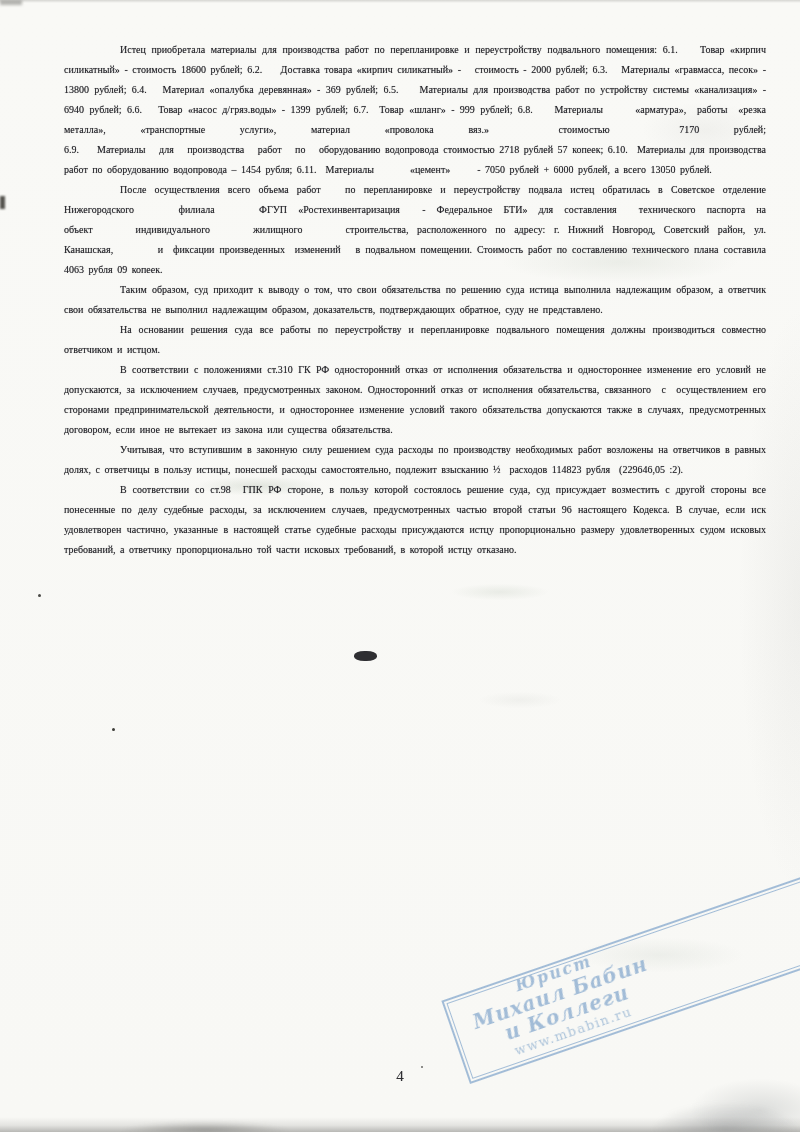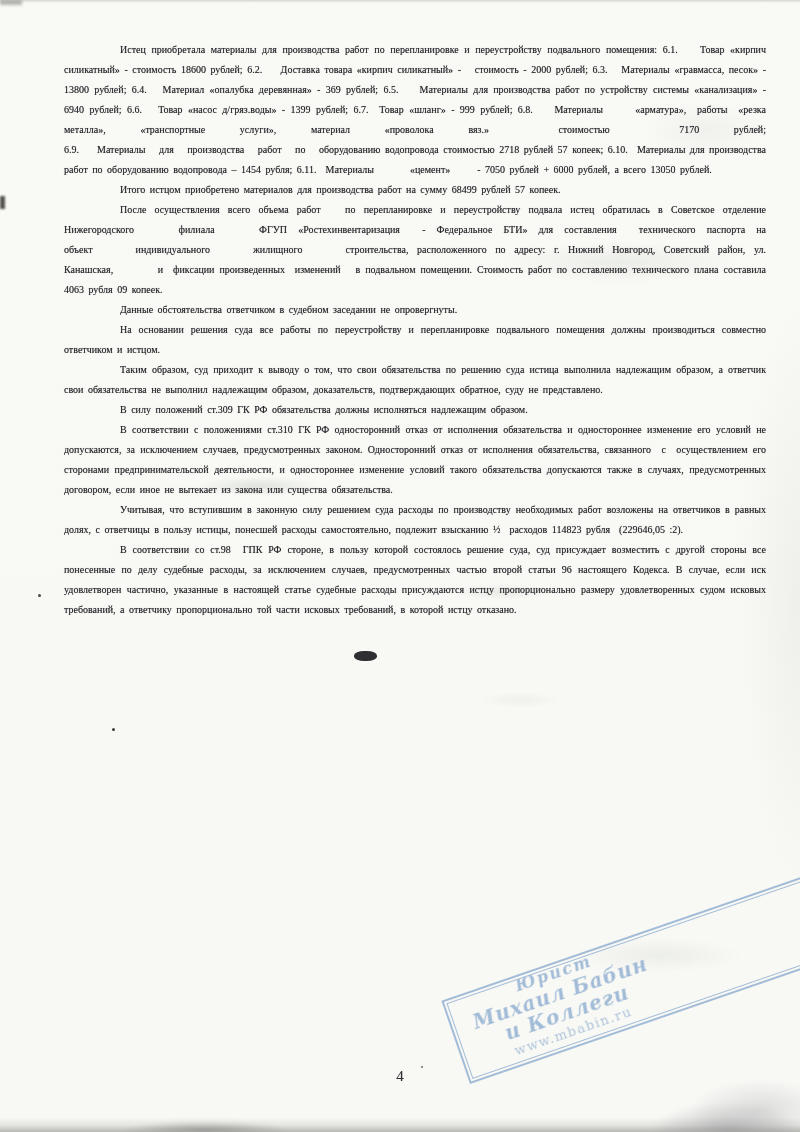--- a/index.html
+++ b/index.html
@@ -76,26 +76,23 @@
     <div class="stamp-text">
       <div class="stamp-l1">Юрист</div>
       <div class="stamp-l2">Михаил Бабин</div>
       <div class="stamp-l3">и Коллеги</div>
       <div class="stamp-l4">www.mbabin.ru</div>
     </div>
   </div>
 
   <div class="content">
     <p>Истец приобретала материалы для производства работ по&nbsp;перепланировке и переустройству подвального помещения: 6.1.&nbsp;&nbsp;&nbsp;&nbsp;Товар «кирпич силикатный» - стоимость 18600 рублей; 6.2.&nbsp;&nbsp;&nbsp;&nbsp;Доставка товара «кирпич силикатный» -&nbsp;&nbsp;&nbsp;стоимость - 2000 рублей; 6.3.&nbsp;&nbsp;&nbsp;Материалы «гравмасса, песок» - 13800 рублей; 6.4.&nbsp;&nbsp;&nbsp;Материал «опалубка деревянная» - 369 рублей; 6.5.&nbsp;&nbsp;&nbsp;&nbsp;Материалы для производства работ по устройству системы «канализация» - 6940 рублей; 6.6.&nbsp;&nbsp;&nbsp;Товар «насос д/гряз.воды» - 1399 рублей; 6.7.&nbsp;&nbsp;Товар «шланг» - 999 рублей; 6.8.&nbsp;&nbsp;&nbsp;&nbsp;Материалы&nbsp;&nbsp;&nbsp;&nbsp;&nbsp;&nbsp;«арматура»,&nbsp;&nbsp;работы&nbsp;&nbsp;«резка металла», «транспортные услуги», материал «проволока вяз.»&nbsp;&nbsp;стоимостью&nbsp;&nbsp;7170 рублей; 6.9.&nbsp;&nbsp;&nbsp;&nbsp;Материалы&nbsp;&nbsp;&nbsp;для&nbsp;&nbsp;&nbsp;производства&nbsp;&nbsp;&nbsp;работ&nbsp;&nbsp;&nbsp;по&nbsp;&nbsp;&nbsp;оборудованию&nbsp;водопровода стоимостью 2718 рублей 57 копеек; 6.10.&nbsp;&nbsp;Материалы для производства работ по оборудованию водопровода – 1454 рубля; 6.11.&nbsp;&nbsp;Материалы&nbsp;&nbsp;&nbsp;&nbsp;&nbsp;&nbsp;&nbsp;&nbsp;«цемент»&nbsp;&nbsp;&nbsp;&nbsp;&nbsp;&nbsp;- 7050 рублей + 6000 рублей, а всего 13050 рублей.</p>
-    <p>Итого истцом приобретено материалов для производства работ на сумму 68499 рублей 57 копеек.</p>
     <p>После осуществления всего объема работ&nbsp;&nbsp; по перепланировке и переустройству подвала истец обратилась в Советское отделение Нижегородского&nbsp;&nbsp;&nbsp;&nbsp;филиала&nbsp;&nbsp;&nbsp;&nbsp;ФГУП «Ростехинвентаризация&nbsp; - Федеральное БТИ» для составления&nbsp;&nbsp;технического паспорта на объект&nbsp;&nbsp;&nbsp;&nbsp;&nbsp;индивидуального&nbsp;&nbsp;&nbsp;&nbsp;&nbsp;жилищного&nbsp;&nbsp;&nbsp;&nbsp;&nbsp;строительства,&nbsp;расположенного по адресу: г. Нижний Новгород, Советский район, ул. Канашская,&nbsp;&nbsp;&nbsp;&nbsp;&nbsp;&nbsp;&nbsp;&nbsp;&nbsp;и&nbsp;&nbsp;фиксации произведенных&nbsp;&nbsp;изменений&nbsp;&nbsp; в подвальном помещении. Стоимость работ по составлению технического плана составила 4063 рубля 09 копеек.</p>
-    <p>Данные обстоятельства ответчиком в судебном заседании не опровергнуты.</p>
+    <p>Таким образом, суд приходит к выводу о том, что свои обязательства по решению суда истица выполнила надлежащим образом, а ответчик свои обязательства не выполнил надлежащим образом, доказательств, подтверждающих обратное, суду не представлено.</p>
     <p>На основании решения суда все работы по переустройству и перепланировке подвального помещения должны производиться совместно ответчиком и истцом.</p>
-    <p>Таким образом, суд приходит к выводу о том, что свои обязательства по решению суда истица выполнила надлежащим образом, а ответчик свои обязательства не выполнил надлежащим образом, доказательств, подтверждающих обратное, суду не представлено.</p>
-    <p>В силу положений ст.309 ГК РФ обязательства должны исполняться надлежащим образом.</p>
     <p>В соответствии с положениями ст.310 ГК РФ односторонний отказ от исполнения обязательства и одностороннее изменение его условий не допускаются, за исключением случаев, предусмотренных законом. Односторонний отказ от исполнения обязательства, связанного&nbsp; с&nbsp; осуществлением его сторонами предпринимательской деятельности, и одностороннее изменение условий такого обязательства допускаются также в случаях, предусмотренных договором, если иное не вытекает из закона или существа обязательства.</p>
     <p>Учитывая, что вступившим в законную силу решением суда расходы по производству необходимых работ возложены на ответчиков в равных долях, с ответчицы в пользу истицы, понесшей расходы самостоятельно, подлежит взысканию ½&nbsp; расходов 114823 рубля&nbsp; (229646,05 :2).</p>
     <p>В соответствии со ст.98&nbsp;&nbsp;ГПК РФ стороне, в пользу которой состоялось решение суда, суд присуждает возместить с другой стороны все понесенные по делу судебные расходы, за исключением случаев, предусмотренных частью второй статьи 96 настоящего Кодекса. В случае, если иск удовлетворен частично, указанные в настоящей статье судебные расходы присуждаются истцу пропорционально размеру удовлетворенных судом исковых требований, а ответчику пропорционально той части исковых требований, в которой истцу отказано.</p>
   </div>
 
   <div class="page-num">4</div>
 
   <div class="artifact ink-blot"></div>
   <div class="artifact speck-a"></div>
   <div class="artifact speck-b"></div>

